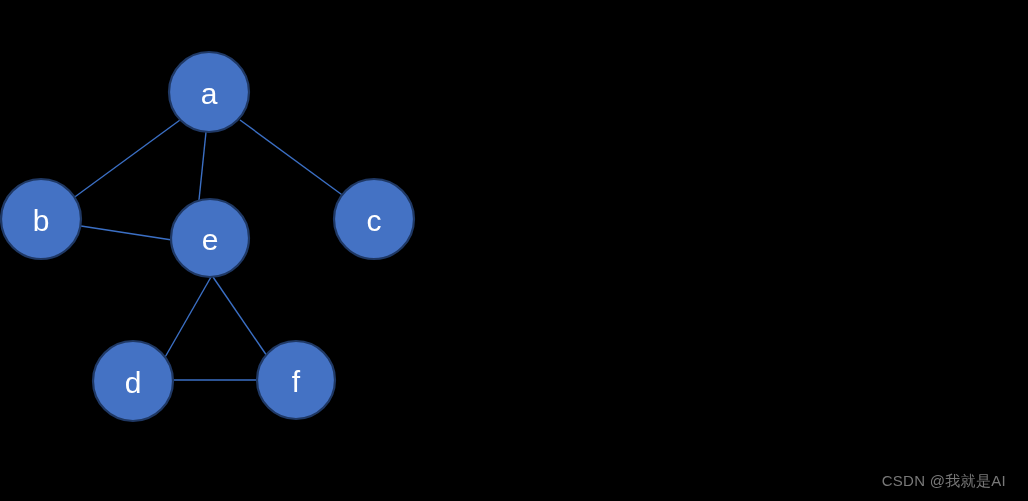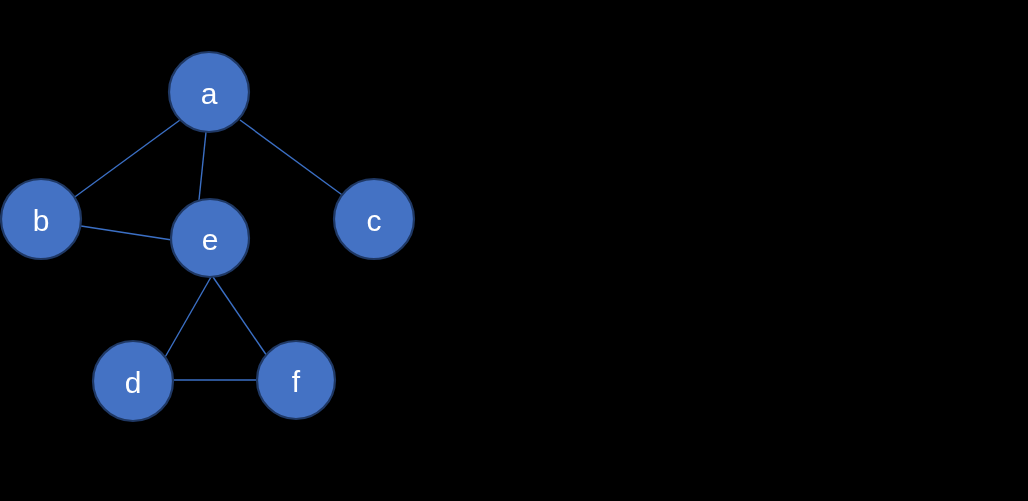--- a/index.html
+++ b/index.html
@@ -93,14 +93,15 @@
           <text x="133" y="382" class="graph-node-label" fill="#FFFFFF" font-size="30">d</text>
         </g>
         <g>
           <circle cx="296" cy="380" r="39" fill="#4472C4" stroke="#1F3864" class="graph-node-circle"></circle>
           <text x="296" y="381" class="graph-node-label" fill="#FFFFFF" font-size="30">f</text>
         </g>
       </g>
 
   </svg>
 
+  <div id="watermark" style="color: rgb(154, 154, 154);">CSDN @我就是AI</div>
 
 </div>
 
 </body></html>

